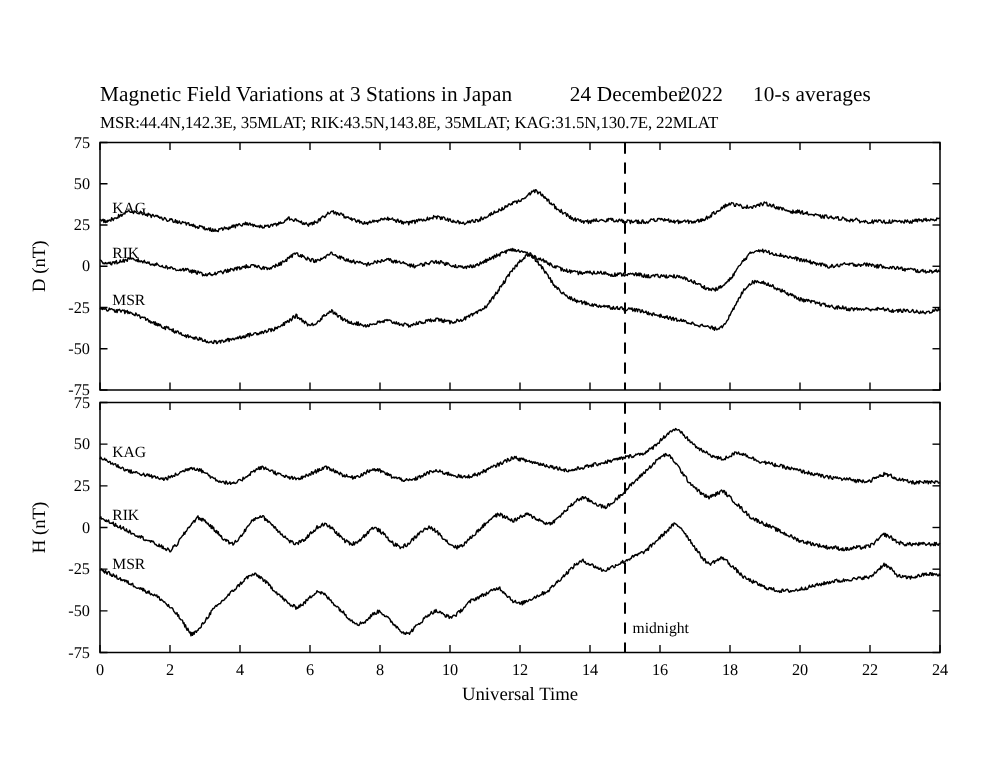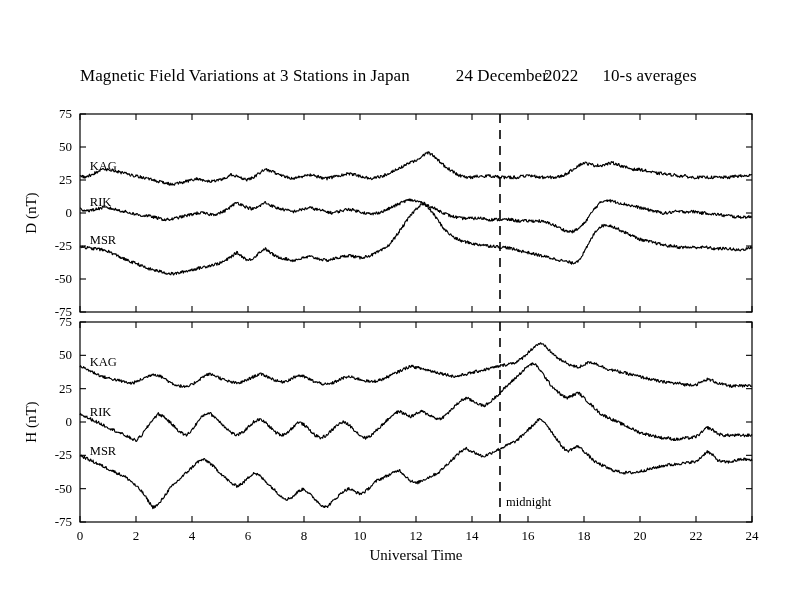--- a/index.html
+++ b/index.html
@@ -62,20 +62,21 @@
 </style>
 </head>
 <body>
 
 <div id="root">
 
   <div class="title-line" id="title-main">
     <span>Magnetic Field Variations at 3 Stations in Japan</span><span id="title-date">24 December</span><span id="title-year">2022</span><span id="title-avg">10-s averages</span>
   </div>
 
+  <div class="title-line" id="title-sub">MSR:44.4N,142.3E, 35MLAT;  RIK:43.5N,143.8E, 35MLAT;  KAG:31.5N,130.7E, 22MLAT</div>
 
   <svg id="plot" width="792" height="612" viewBox="0 0 792 612">
     <g id="svg-content">
         <rect x="78" y="114" width="672" height="198" fill="none" stroke="#000" stroke-width="1.2"></rect>
         <line x1="78" y1="312" x2="78" y2="306" stroke="#000" stroke-width="1.1"></line>
         <line x1="78" y1="114" x2="78" y2="120" stroke="#000" stroke-width="1.1"></line>
         <line x1="134" y1="312" x2="134" y2="306" stroke="#000" stroke-width="1.1"></line>
         <line x1="134" y1="114" x2="134" y2="120" stroke="#000" stroke-width="1.1"></line>
         <line x1="190" y1="312" x2="190" y2="306" stroke="#000" stroke-width="1.1"></line>
         <line x1="190" y1="114" x2="190" y2="120" stroke="#000" stroke-width="1.1"></line>

